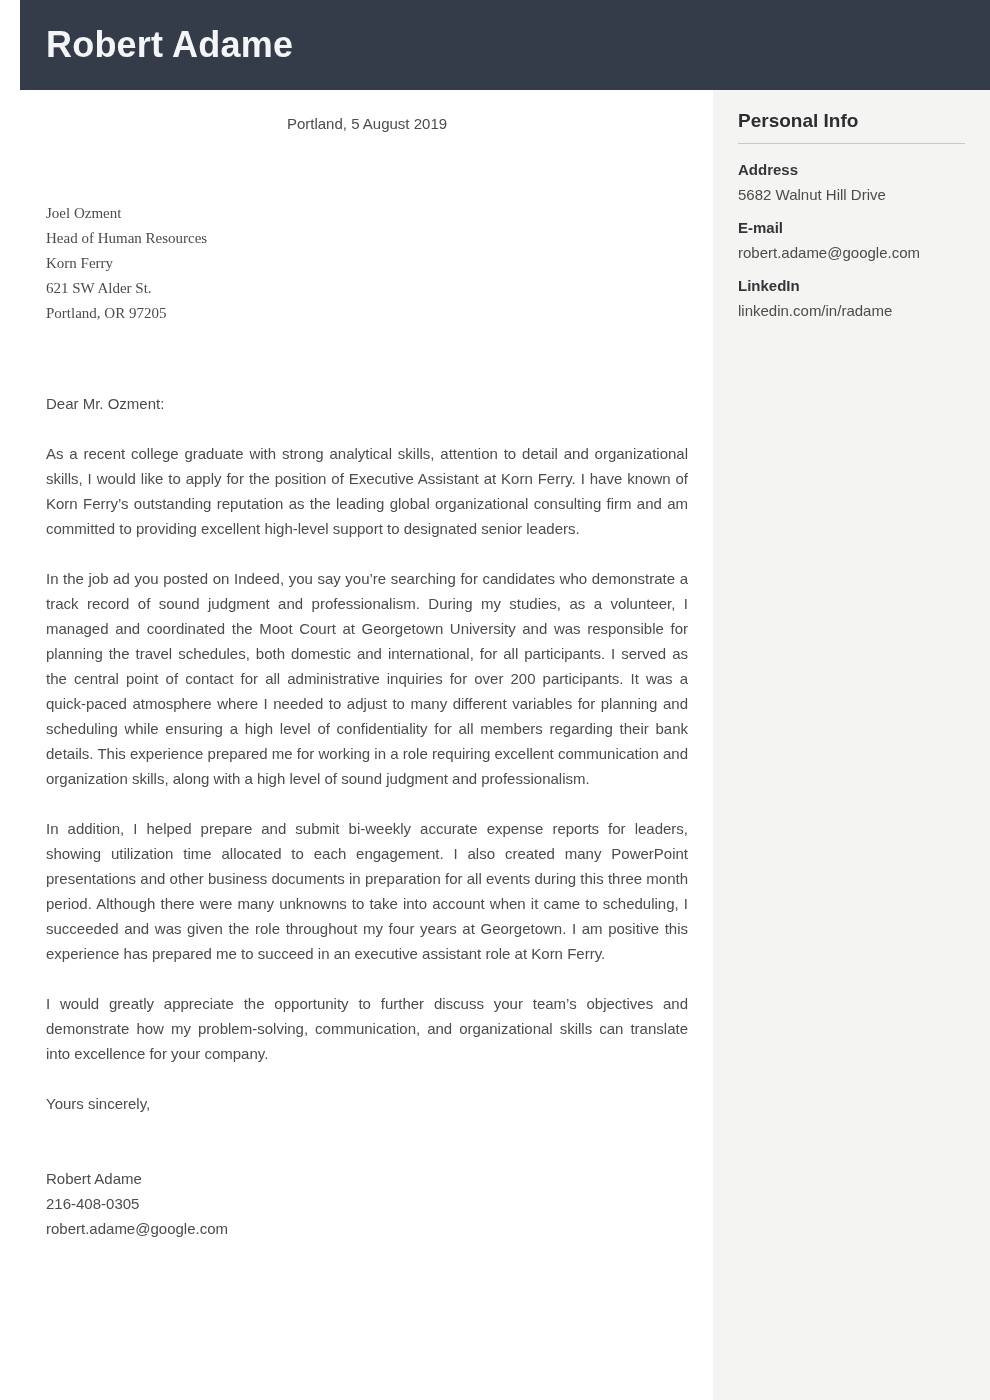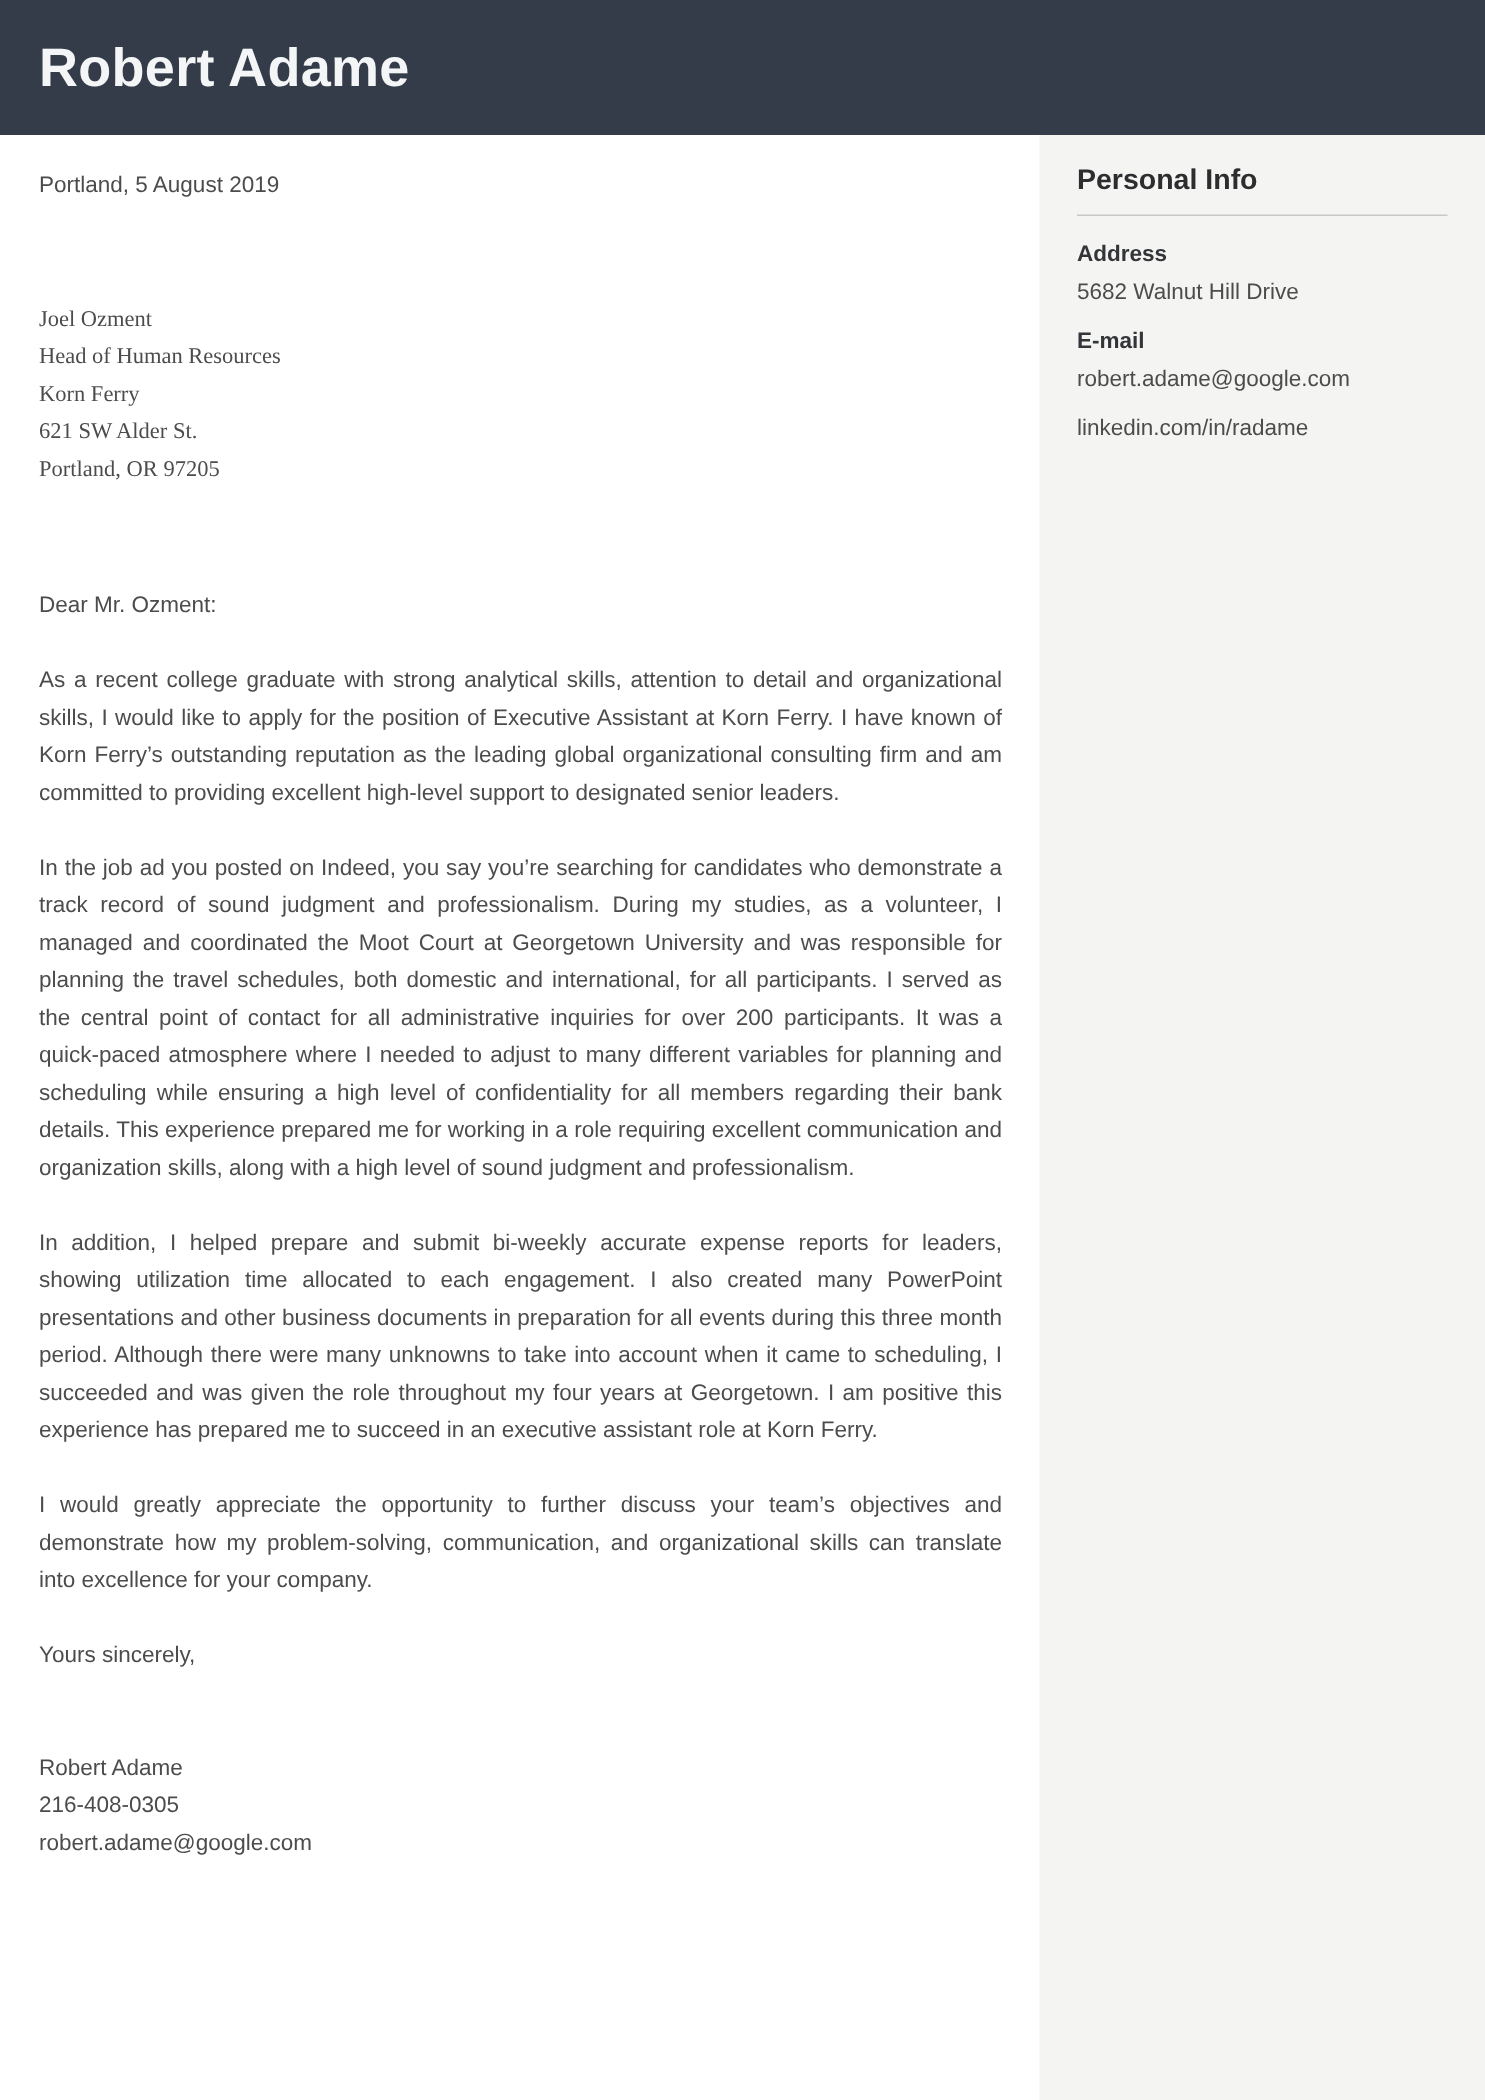--- a/index.html
+++ b/index.html
@@ -15,20 +15,21 @@
   * { margin: 0; padding: 0; box-sizing: border-box; }
   html, body { background: #ffffff; }
   body { font-family: "Liberation Sans", sans-serif; }
 
   .page {
     width: 990px;
     height: 1400px;
     background: var(--page-bg);
     overflow: hidden;
     position: relative;
+    padding-left: 20px;
   }
 
   .page-header {
     height: 90px;
     background: var(--header-bg);
     display: flex;
     align-items: center;
     padding-left: 26px;
   }
   .candidate-name {
@@ -44,21 +45,21 @@
   }
 
   .letter {
     width: 693px;
     flex: 0 0 693px;
     padding: 0 25px 0 26px;
     color: var(--body-text);
     font-size: 15px;
     line-height: 25px;
   }
-  .letter-date { margin-top: 21px; }
+  .letter-date { margin-top: 21px; text-align: center; }
   .recipient-block { margin-top: 65px; font-family: Liberation Serif, serif; }
   .salutation { margin-top: 65px; }
   .letter-paragraph {
     margin-top: 25px;
     text-align: justify;
   }
   .closing { margin-top: 25px; }
   .signature-block { margin-top: 50px; }
 
   .sidebar {
@@ -129,18 +130,19 @@
         <div class="sidebar-item-label">Address</div>
         <div class="sidebar-item-value">5682 Walnut Hill Drive</div>
       </div>
 
       <div class="sidebar-item">
         <div class="sidebar-item-label">E-mail</div>
         <div class="sidebar-item-value">robert.adame@google.com</div>
       </div>
 
       <div class="sidebar-item">
+        <div class="sidebar-item-label">LinkedIn</div>
         <div class="sidebar-item-value">linkedin.com/in/radame</div>
       </div>
     </aside>
 
   </div>
 </div>
 
 </body></html>

